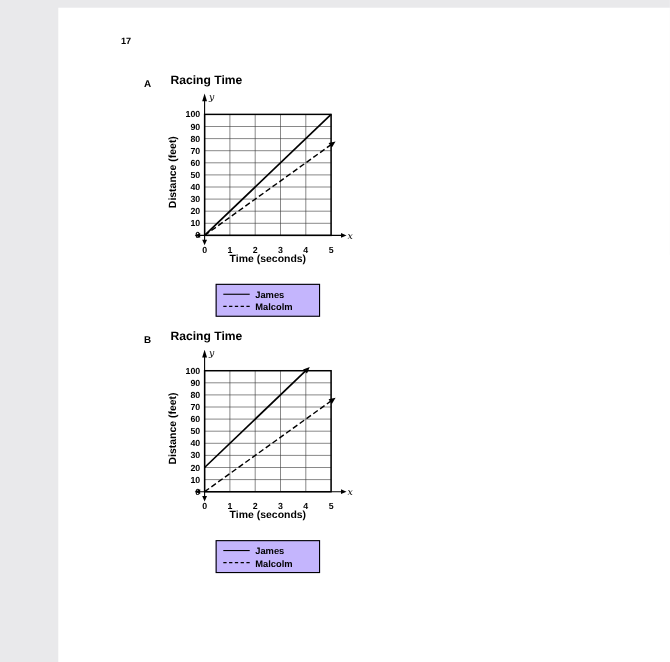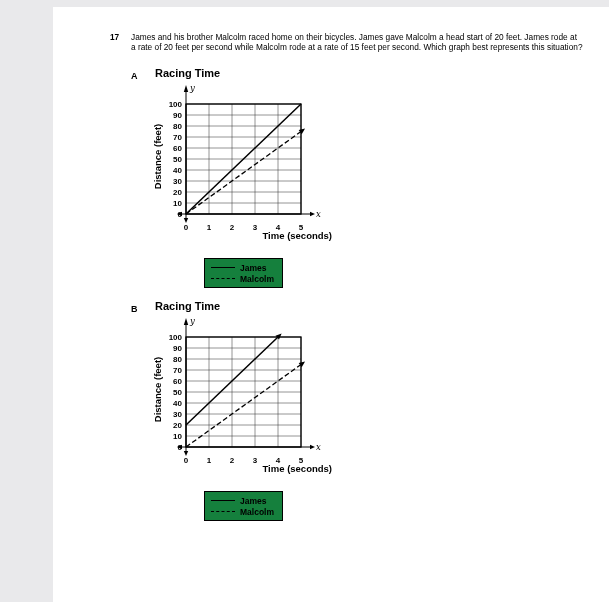--- a/index.html
+++ b/index.html
@@ -37,46 +37,45 @@
   .chart-row { display:flex; align-items:stretch; }
   .ylabel-wrap {
     width:16px; display:flex; align-items:center; justify-content:center;
   }
   .ylabel {
     white-space:nowrap; font-size:9.5px; font-weight:bold;
     transform:rotate(-90deg);
   }
   .plot-host { width:166px; height:152px; }
   .xlabel {
-    width:182px; padding-left:5px; text-align:right;
+    width:182px; padding-left:5px; text-align:center;
     font-size:9.5px; font-weight:bold; height:12px; line-height:12px;
     margin-top:-2px;
   }
   .legend-wrap {
     width:182px; padding-left:5px; display:flex; justify-content:center;
     margin-top:16px;
   }
   .legend {
-    border:1px solid #000; background:#15803d;
-    padding:3px 8px 3px 6px;
+    border:1px solid #000; background:#c4b5fd;
+    padding:3px 24px 3px 6px;
     text-align:center;
   }
   .legend-row { display:flex; align-items:center; height:11px; }
   .legend-sample { display:inline-block; width:24px; height:0; }
   .legend-label { font-size:8.5px; font-weight:bold; margin-left:5px; }
   .tick { font-size:8px; font-weight:bold; font-family:"Liberation Sans", sans-serif; fill:#000; }
   .axletter { font-size:8.5px; font-style:italic; font-family:"DejaVu Serif", serif; fill:#000; }
 </style>
 </head>
 <body>
 
 <div class="page">
 
   <span class="question-number">17</span>
-  <p class="question-text">James and his brother Malcolm raced home on their bicycles. James gave Malcolm a head start of 20 feet. James rode at a rate of 20 feet per second while Malcolm rode at a rate of 15 feet per second. Which graph best represents this situation?</p>
 
   <span class="option-letter" id="optA-letter">A</span>
   <div class="chart-block" id="chartA">
     <div class="chart-title">Racing Time</div>
     <div class="chart-row">
       <div class="ylabel-wrap">
         <span class="ylabel">Distance (feet)</span>
       </div>
       <div class="plot-host"><svg width="166" height="152">
             <line x1="20" y1="24" x2="20" y2="134" stroke="#3a3a3a" stroke-width="0.55"></line>

